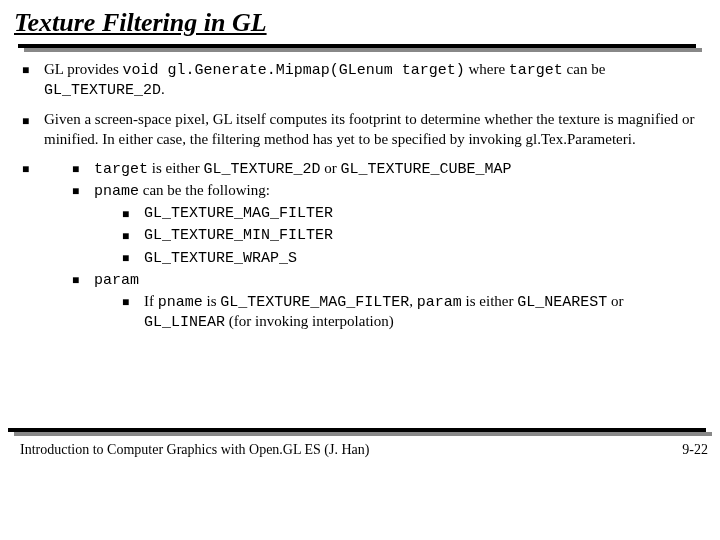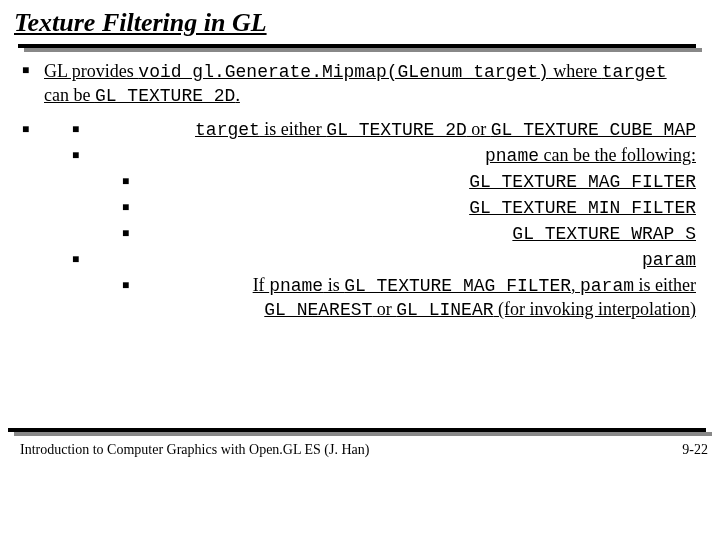--- a/index.html
+++ b/index.html
@@ -41,24 +41,23 @@
     height: 4px;
     background: #888;
   }
   .rule-main {
     position: absolute;
     left: 0; right: 6px; top: 0;
     height: 4px;
     background: #000;
   }
   .content {
-    padding: 0 24px 0 22px;
-    font-size: 18px;
+    padding: 0 12px 0 22px;
+    font-size: 15px;
     line-height: 1.28;
-    text-decoration: underline;
   }
   .content ul {
     list-style: none;
     margin: 0;
     padding: 0;
   }
   .content > ul > li {
     position: relative;
     padding-left: 22px;
     margin-bottom: 10px;
@@ -68,21 +67,20 @@
     position: absolute;
     left: 0;
     top: 0.12em;
     font-size: 12px;
     line-height: 1.6;
   }
   .content ul ul > li {
     position: relative;
     padding-left: 22px;
     margin-top: 2px;
-    text-align: right;
   }
   .content ul ul > li::before {
     content: "■";
     position: absolute;
     left: 0;
     top: 0.12em;
     font-size: 12px;
     line-height: 1.6;
   }
   .content ul ul {
@@ -122,20 +120,23 @@
       <div class="rule-main"></div>
     </div>
   </div>
 
   <div class="content">
     <ul>
       <li>
         <span>GL provides </span><span class="code">void gl.Generate.Mipmap(GLenum target)</span><span> where </span><span class="code">target</span><span> can be </span><span class="code">GL_TEXTURE_2D</span><span>.</span>
       </li>
       <li>
+        <span>Given a screen-space pixel, GL itself computes its footprint to determine whether the texture is magnified or minified. In either case, the filtering method has yet to be specified by invoking gl.Tex.Parameteri.</span>
+      </li>
+      <li>
         <ul>
           <li>
             <span class="code">target</span><span> is either </span><span class="code">GL_TEXTURE_2D</span><span> or </span><span class="code">GL_TEXTURE_CUBE_MAP</span>
           </li>
           <li>
             <span class="code">pname</span><span> can be the following:</span>
             <ul>
               <li><span class="code">GL_TEXTURE_MAG_FILTER</span></li>
               <li><span class="code">GL_TEXTURE_MIN_FILTER</span></li>
               <li><span class="code">GL_TEXTURE_WRAP_S</span></li>

